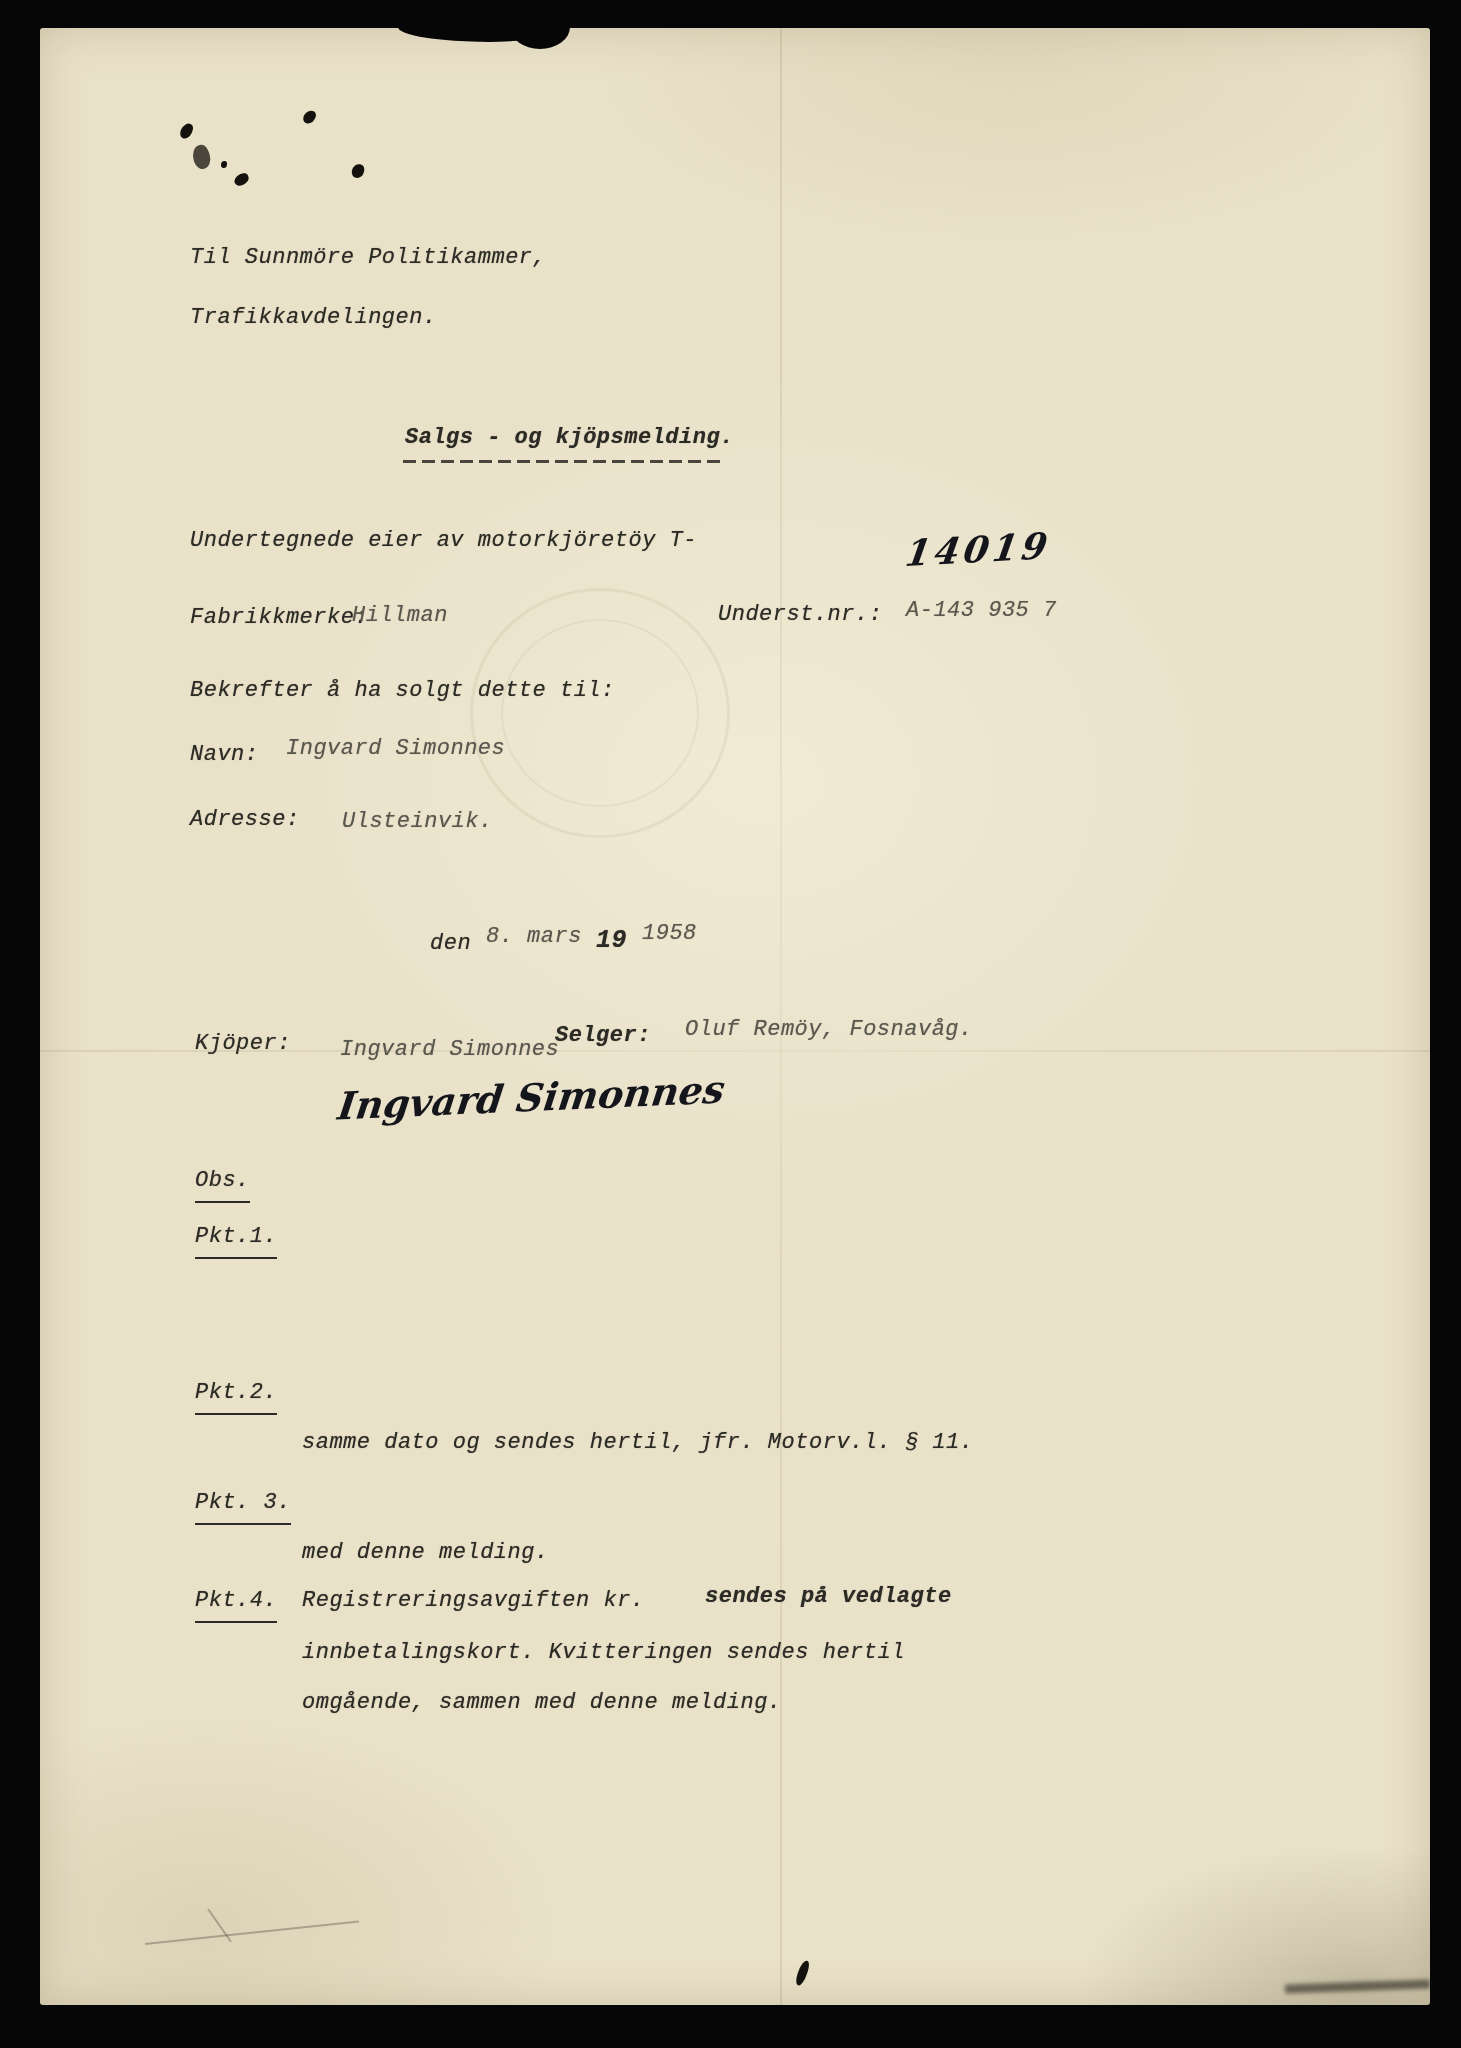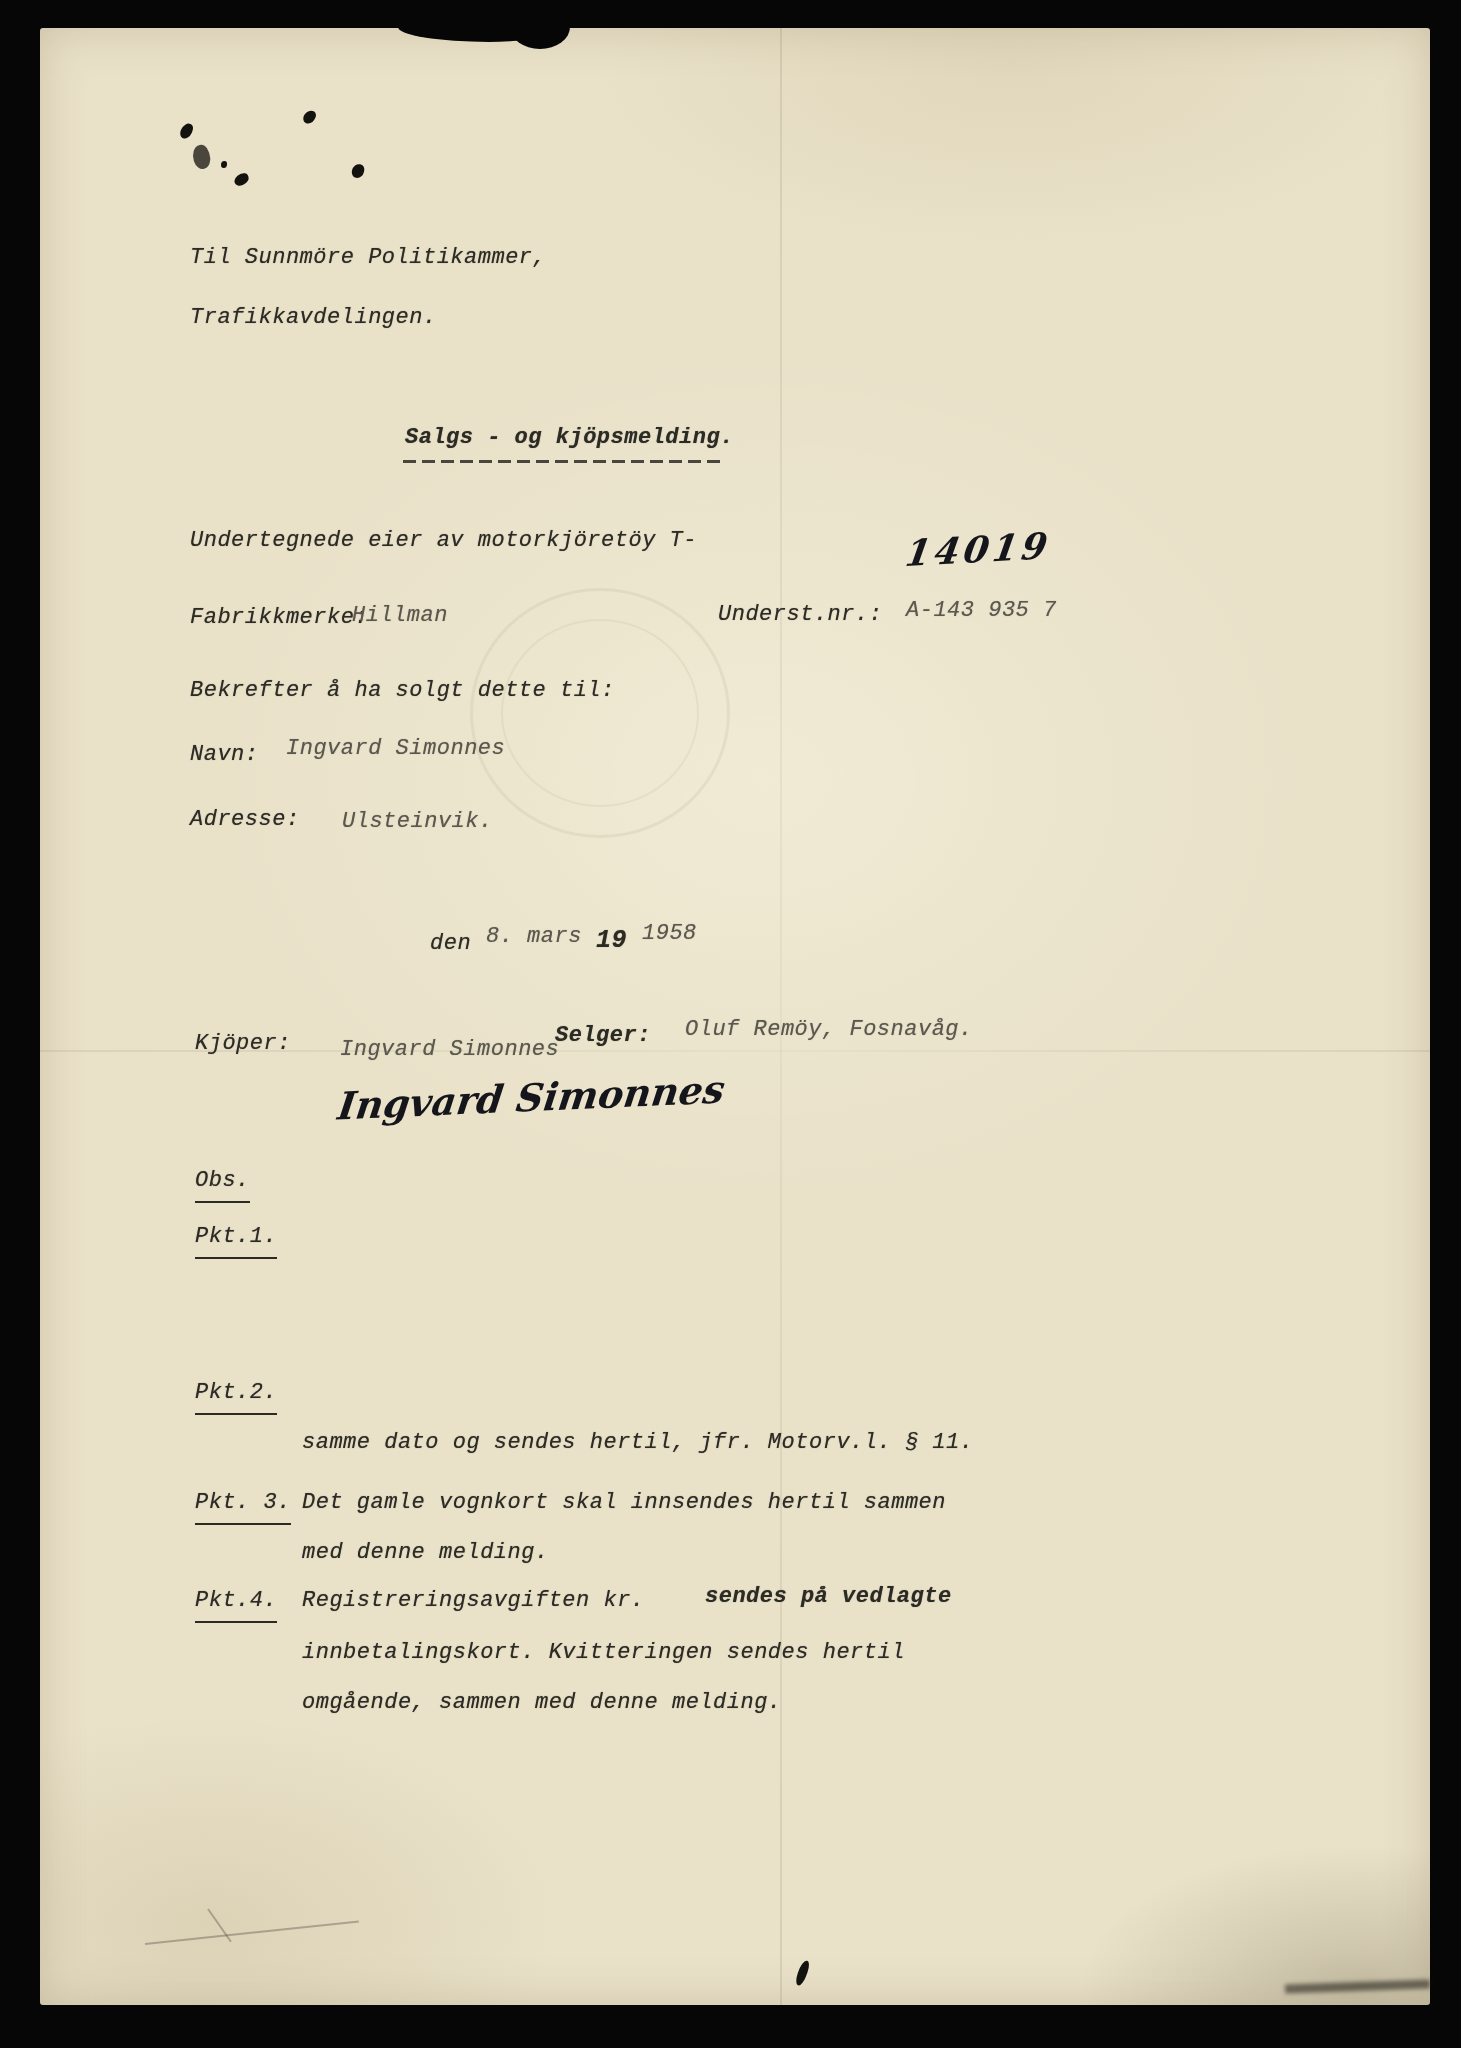--- a/index.html
+++ b/index.html
@@ -106,21 +106,20 @@
   <span class="hand" style="left:298px;top:1047px;font-size:38px;letter-spacing:0;transform:rotate(-2.5deg) skewX(-10deg)">Ingvard Simonnes</span>
 
   <span class="t u" style="left:155px;top:1140px">Obs.</span>
 
   <span class="t u" style="left:155px;top:1196px">Pkt.1.</span>
 
   <span class="t u" style="left:155px;top:1352px">Pkt.2.</span>
   <span class="t" style="left:262px;top:1402px">samme dato og sendes hertil, jfr. Motorv.l. § 11.</span>
 
   <span class="t u" style="left:155px;top:1462px">Pkt. 3.</span>
-  <span class="t" style="left:262px;top:1462px">Det gamle vognkort skal innsendes hertil sammen</span>
   <span class="t" style="left:262px;top:1512px">med denne melding.</span>
 
   <span class="t u" style="left:155px;top:1560px">Pkt.4.</span>
   <span class="t" style="left:262px;top:1560px">Registreringsavgiften kr.</span>
   <span class="t" style="left:665px;top:1556px;font-weight:bold">sendes på vedlagte</span>
   <span class="t" style="left:262px;top:1662px">omgående, sammen med denne melding.</span>
   <span class="t" style="left:262px;top:1612px">innbetalingskort. Kvitteringen sendes hertil</span>
 
 </div>
 

